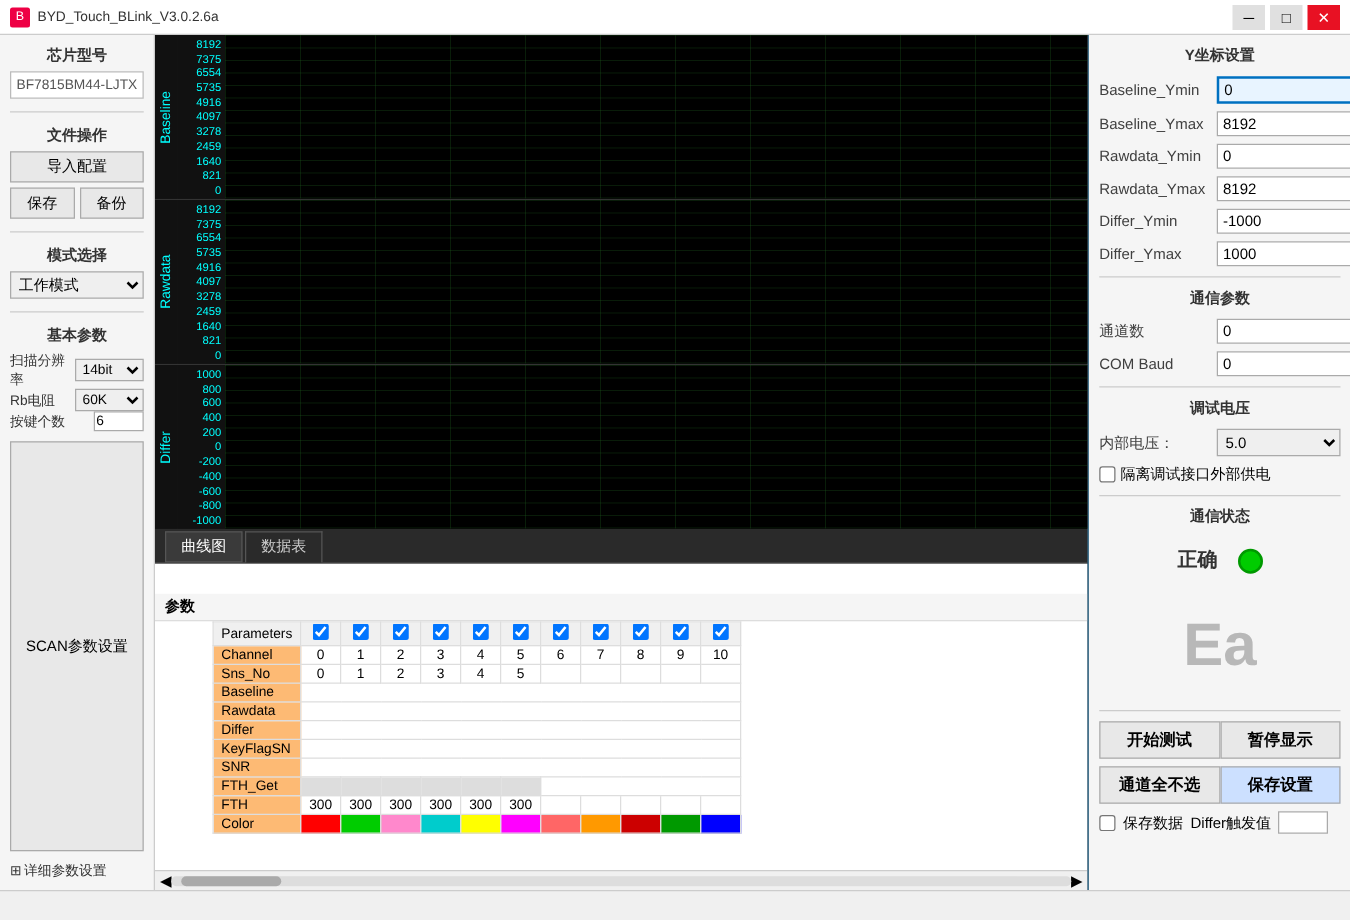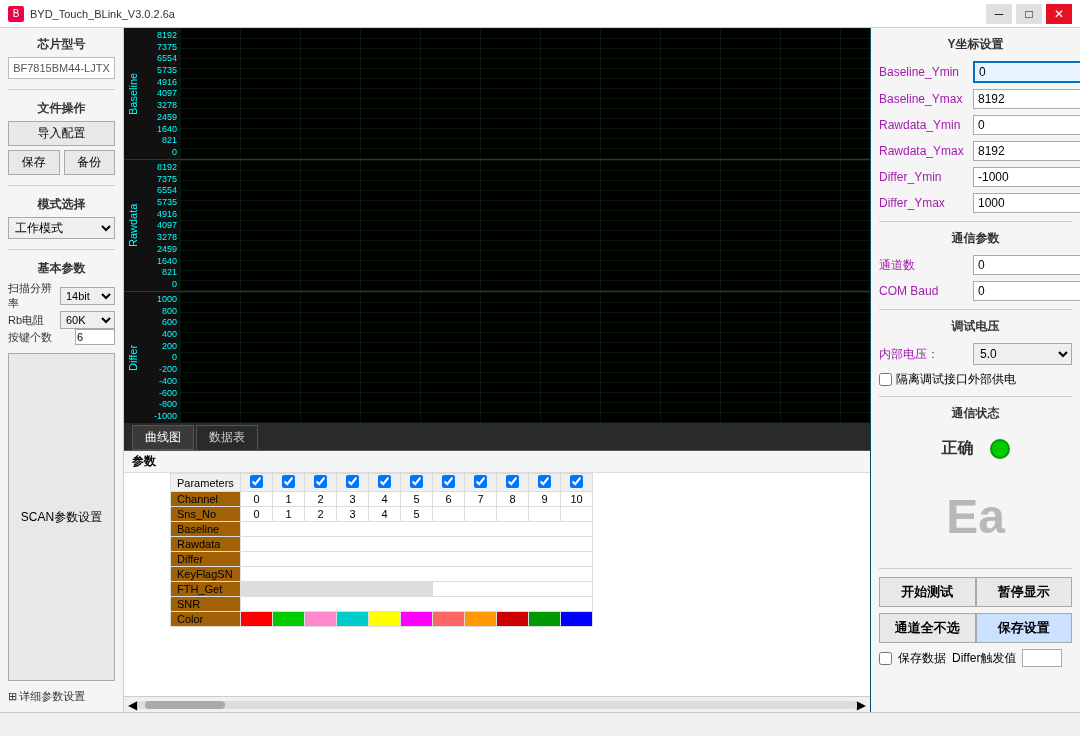--- a/index.html
+++ b/index.html
@@ -145,39 +145,40 @@
       background: #fff;
       flex: 1;
       overflow: hidden;
     }
     .params-label {
       padding: 2px 8px;
       font-size: 12px;
       font-weight: bold;
       background: #f5f5f5;
       border-bottom: 1px solid #ddd;
+      margin-top: 24px;
     }
     .table-scroll {
       overflow-x: auto;
       overflow-y: auto;
       padding-left: 46px;
     }
     table {
       border-collapse: collapse;
       font-size: 11px;
       white-space: nowrap;
     }
     table th, table td {
       border: 1px solid #ddd;
       padding: 1px 6px;
       text-align: center;
       min-width: 32px;
     }
     table th { background: #f0f0f0; font-weight: normal; }
-    table td.row-header { text-align: left; background: #a16207; min-width: 70px; }
+    table td.row-header { text-align: left; background: #fdba74; min-width: 70px; }
     .scrollbar-area {
       background: #f0f0f0;
       height: 16px;
       border-top: 1px solid #ccc;
       display: flex;
       align-items: center;
       padding: 0 4px;
     }
     .h-scrollbar {
       flex: 1;
@@ -209,21 +210,21 @@
       font-size: 12px;
       margin-bottom: 2px;
       color: #333;
     }
     .right-row {
       display: flex;
       align-items: center;
       gap: 4px;
       font-size: 12px;
     }
-    .right-label { min-width: 90px; color: #a21caf; }
+    .right-label { min-width: 90px; color: #404040; }
     .right-input {
       flex: 1;
       border: 1px solid #aaa;
       padding: 2px 4px;
       font-size: 12px;
       background: #fff;
     }
     .right-input.highlight { border: 2px solid #0070c0; background: #e8f4ff; }
     .right-select { flex: 1; border: 1px solid #aaa; padding: 2px; font-size: 12px; }
     .checkbox-row { display: flex; align-items: center; gap: 4px; font-size: 12px; }
@@ -494,32 +495,46 @@
             </tr>
             <tr>
               <td class="row-header">Differ</td>
               <td colspan="11"></td>
             </tr>
             <tr>
               <td class="row-header">KeyFlagSN</td>
               <td colspan="11"></td>
             </tr>
             <tr>
+              <td class="row-header">SNR</td>
+              <td colspan="11"></td>
+            </tr>
+            <tr>
               <td class="row-header">FTH_Get</td>
               <td style="background:#ddd;"></td>
               <td style="background:#ddd;"></td>
               <td style="background:#ddd;"></td>
               <td style="background:#ddd;"></td>
               <td style="background:#ddd;"></td>
               <td style="background:#ddd;"></td>
               <td colspan="5"></td>
             </tr>
             <tr>
-              <td class="row-header">SNR</td>
-              <td colspan="11"></td>
+              <td class="row-header">FTH</td>
+              <td>300</td>
+              <td>300</td>
+              <td>300</td>
+              <td>300</td>
+              <td>300</td>
+              <td>300</td>
+              <td></td>
+              <td></td>
+              <td></td>
+              <td></td>
+              <td></td>
             </tr>
             <tr>
               <td class="row-header">Color</td>
               <td style="background:#ff0000; height:14px;"></td>
               <td style="background:#00cc00;"></td>
               <td style="background:#ff88cc;"></td>
               <td style="background:#00cccc;"></td>
               <td style="background:#ffff00;"></td>
               <td style="background:#ff00ff;"></td>
               <td style="background:#ff6666;"></td>

